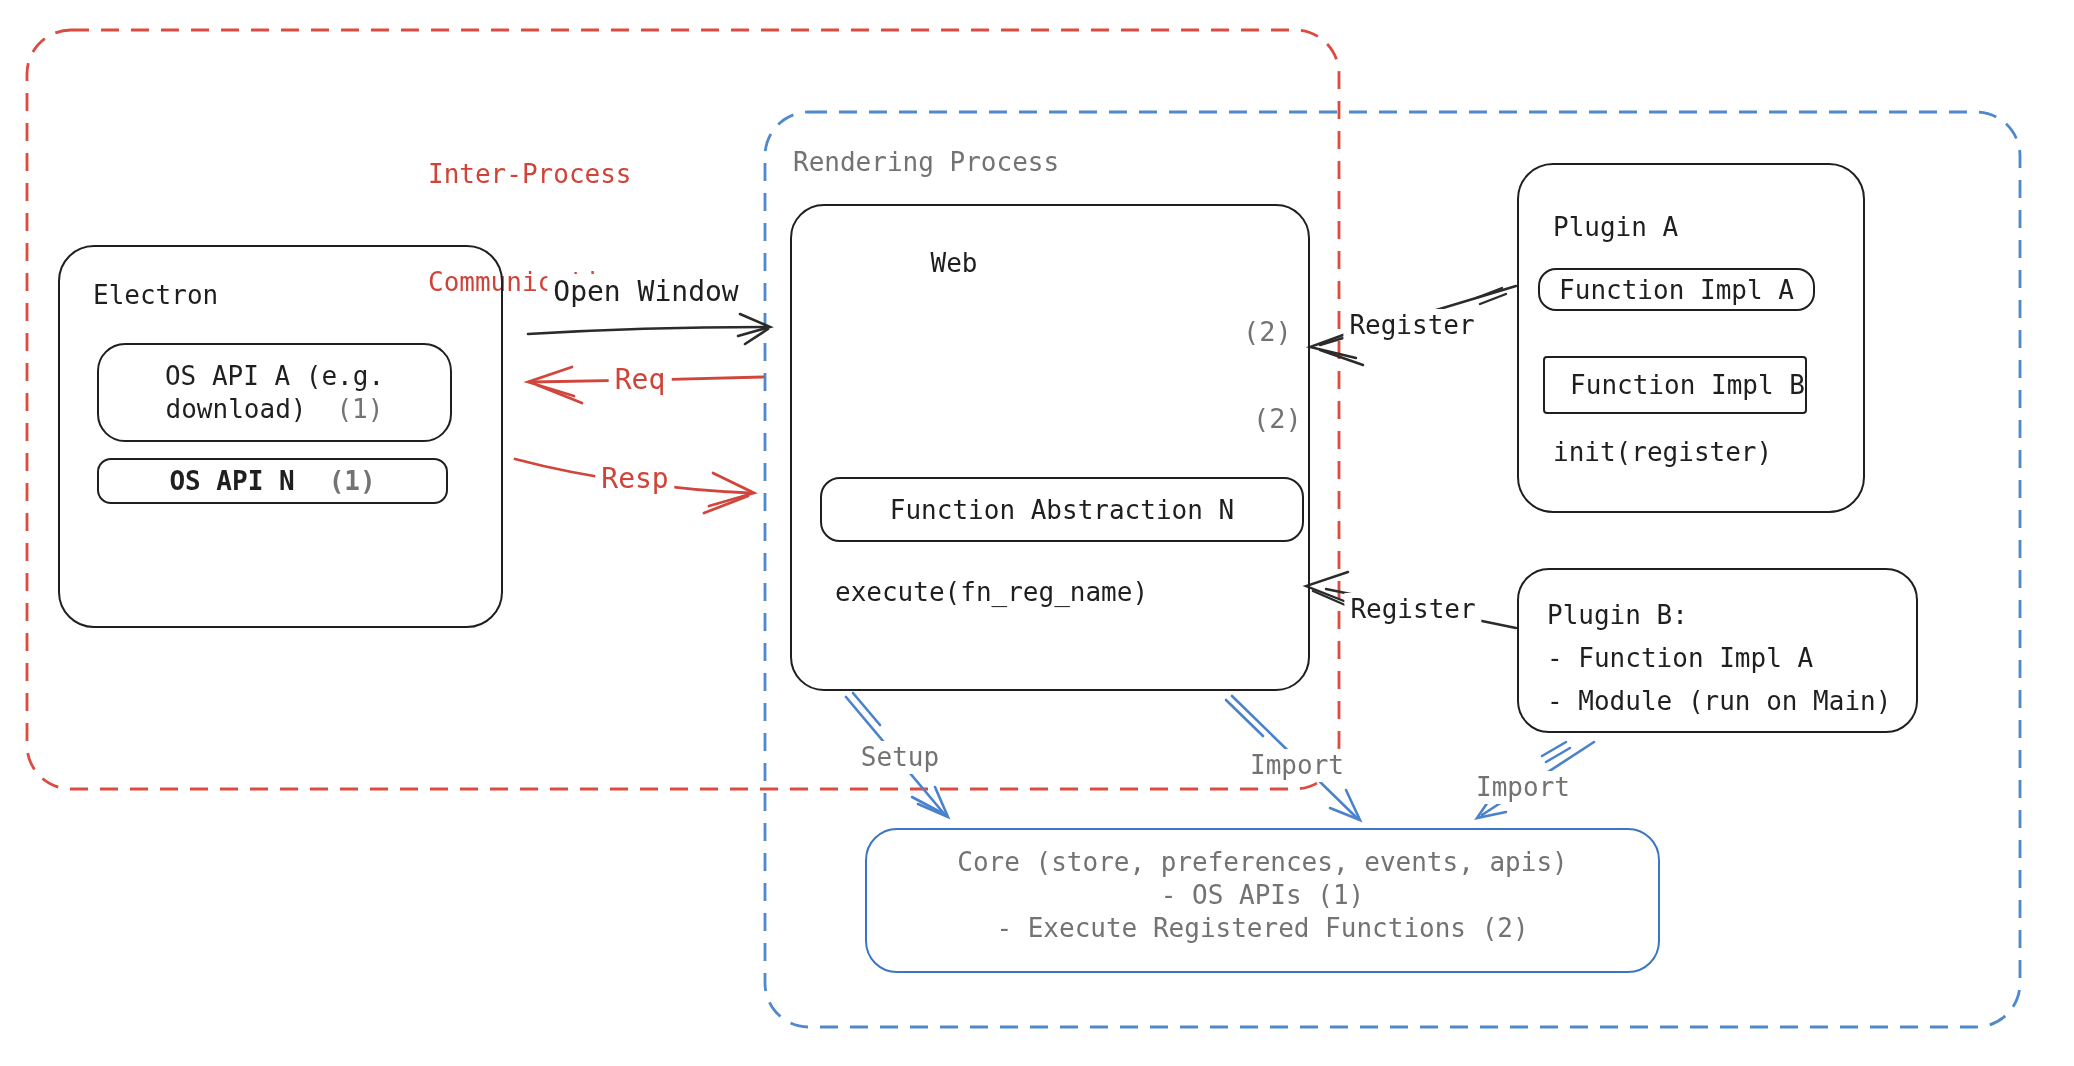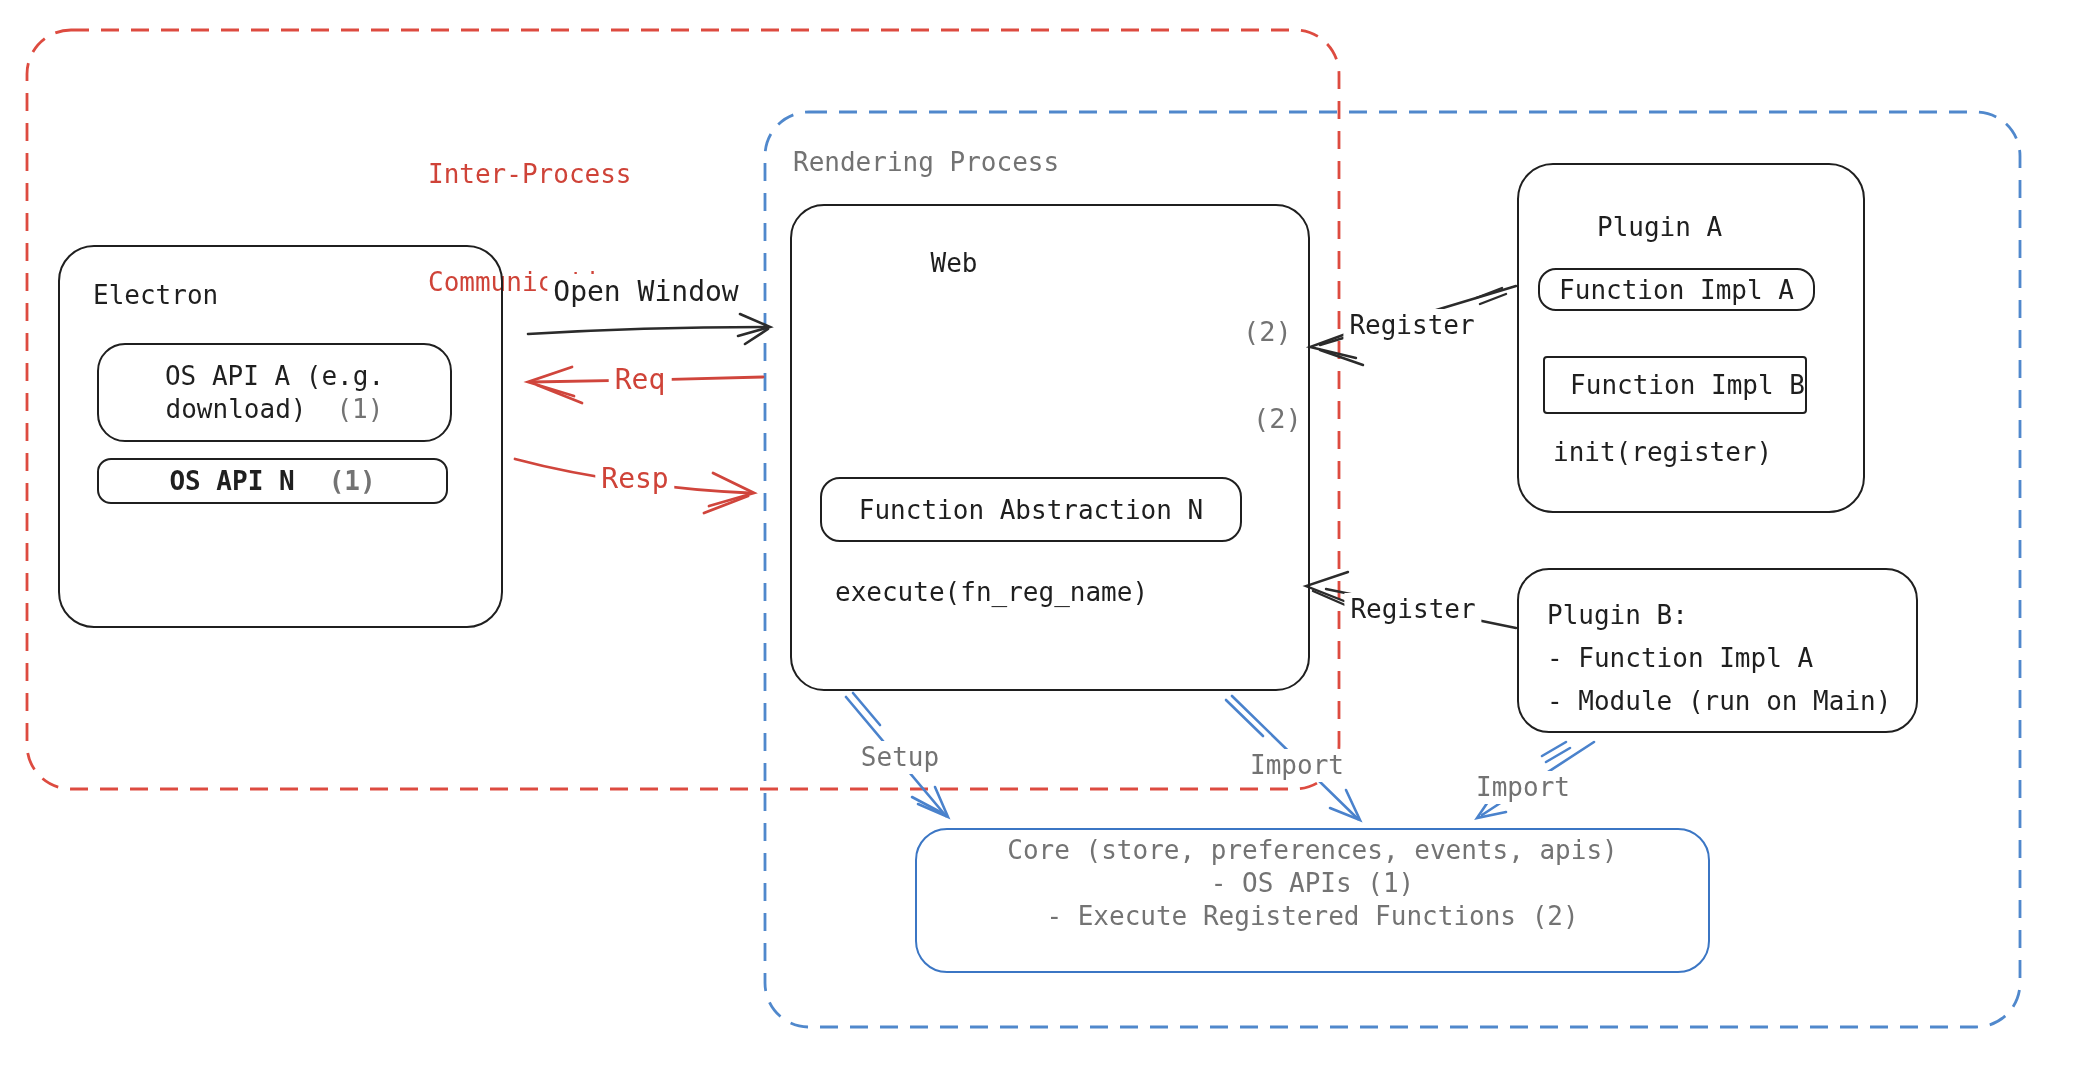--- a/index.html
+++ b/index.html
@@ -121,46 +121,46 @@
     <span class="blue">(1)</span>
   </div>
 
   <div class="box" style="left:790px;top:204px;width:520px;height:487px;border-radius:34px;"></div>
   <div class="txt fs26" style="left:954px;top:247px;transform:translateX(-50%);">Web</div>
 
   <div class="txt blue fs27" style="left:1243px;top:314px;">(2)</div>
 
   <div class="txt blue fs27" style="left:1253px;top:401px;">(2)</div>
 
-  <div class="box flex-center fs26" style="left:820px;top:477px;width:422px;height:65px;border-radius:20px;">
+  <div class="box flex-center fs26" style="left:820px;top:477px;width:484px;height:65px;border-radius:20px;">
     <span>Function Abstraction N</span>
   </div>
 
   <div class="txt fs26" style="left:835px;top:576px;">execute(fn_reg_name)</div>
 
   <div class="box" style="left:1517px;top:163px;width:348px;height:350px;border-radius:36px;"></div>
-  <div class="txt fs26" style="left:1553px;top:211px;margin-left:44px;">Plugin A</div>
+  <div class="txt fs26" style="left:1553px;top:211px;">Plugin A</div>
 
   <div class="box flex-center fs26" style="left:1538px;top:268px;width:277px;height:43px;border-radius:18px;">
     <span>Function Impl A</span>
   </div>
 
   <div class="box flex-center fs26" style="left:1543px;top:356px;width:264px;height:58px;border-radius:4px;padding-left:25px;">
     <span>Function Impl B</span>
   </div>
 
   <div class="txt fs26" style="left:1553px;top:436px;">init(register)</div>
 
   <div class="box" style="left:1517px;top:568px;width:401px;height:165px;border-radius:32px;padding:24px 0 0 28px;font-size:26px;line-height:43px;">
     <div>Plugin B:</div>
     <div>- Function Impl A</div>
     <div>- Module (run on Main)</div>
   </div>
 
-  <div class="box blue" style="left:915px;top:828px;width:795px;height:145px;border-radius:32px;border-color:#3b76c4;display:flex;flex-direction:column;align-items:center;padding-top:4px;font-size:26px;line-height:33px;">
+  <div class="box blue" style="left:865px;top:828px;width:795px;height:145px;border-radius:32px;border-color:#3b76c4;display:flex;flex-direction:column;align-items:center;padding-top:16px;font-size:26px;line-height:33px;">
     <div>Core (store, preferences, events, apis)</div>
     <div>- OS APIs (1)</div>
     <div>- Execute Registered Functions (2)</div>
   </div>
 
   <div class="arrow-label fs28" style="left:646px;top:274px;">Open Window</div>
 
   <div class="arrow-label red fs28" style="left:640px;top:362px;">Req</div>
 
   <div class="arrow-label red fs28" style="left:635px;top:461px;">Resp</div>

